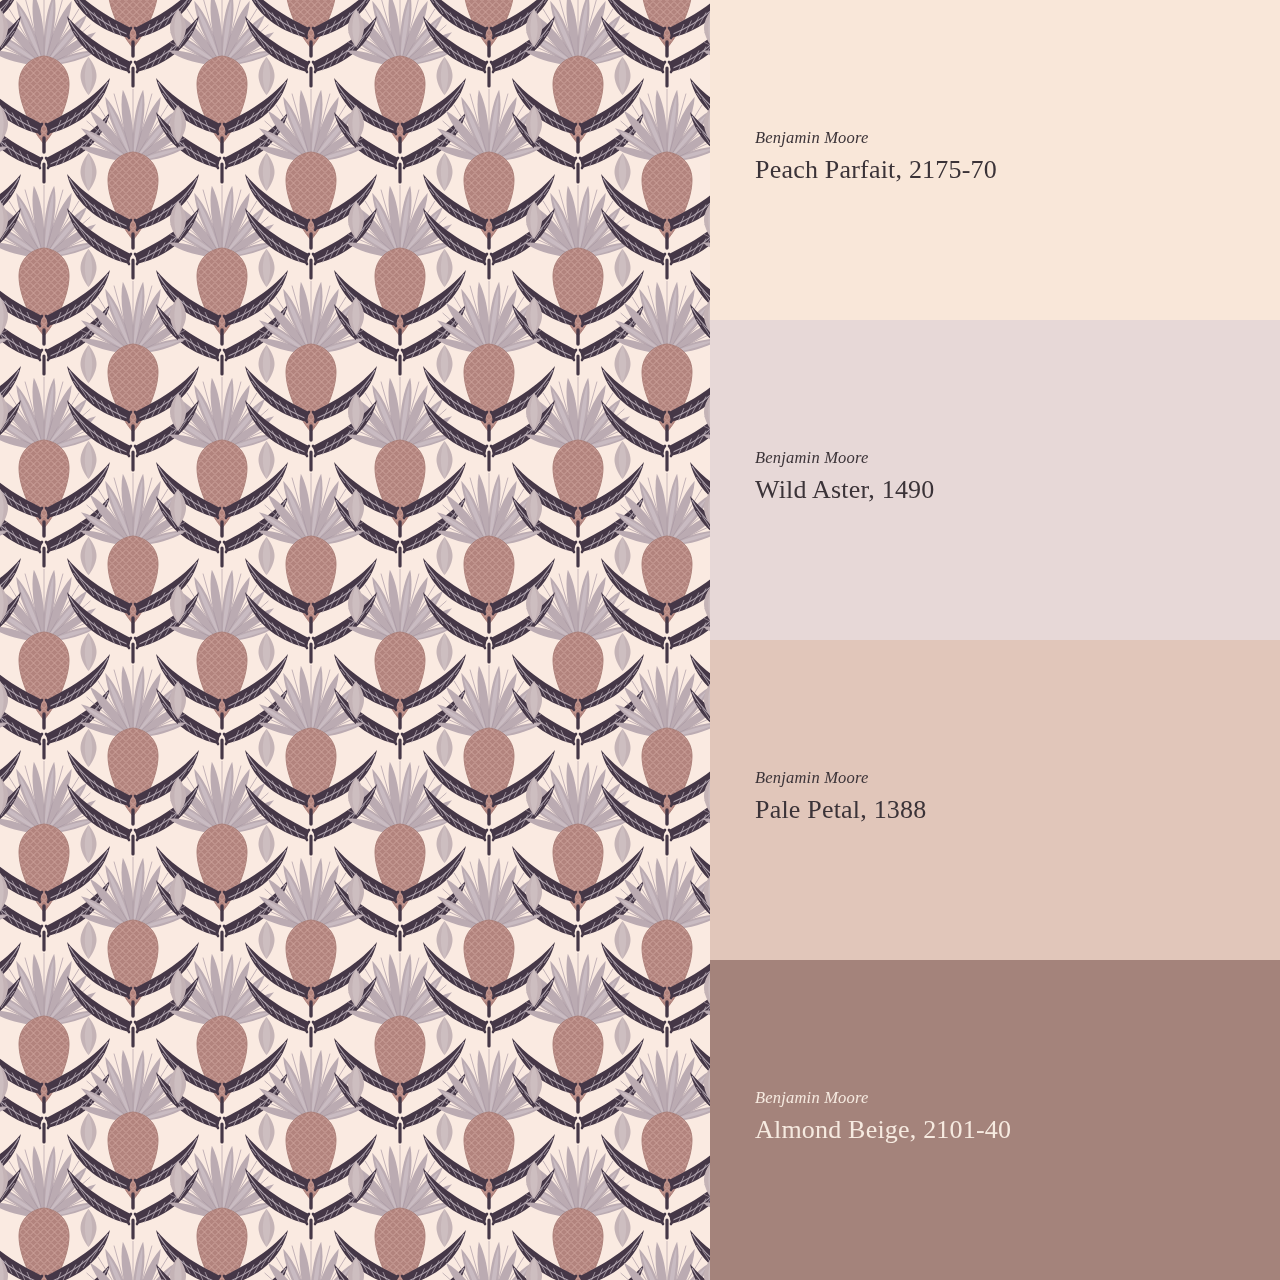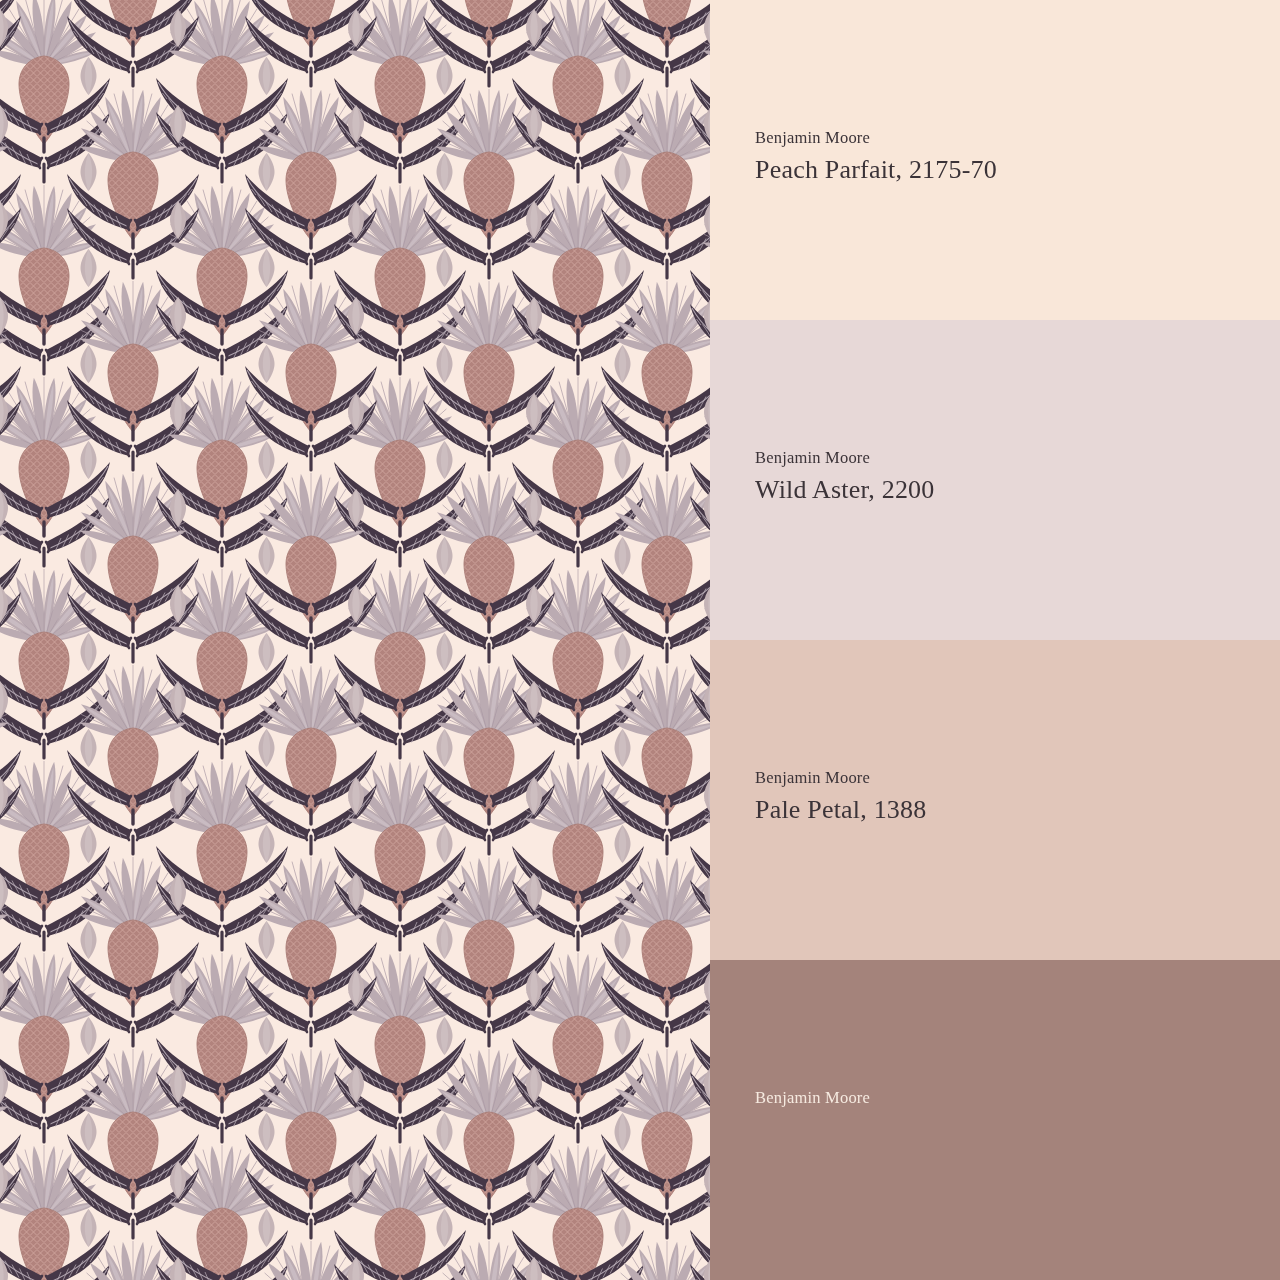--- a/index.html
+++ b/index.html
@@ -31,20 +31,21 @@
   .swatch{
     position:relative;
     width:570px;height:320px;
     box-sizing:border-box;
   }
   .swatch-text{
     position:absolute;
     left:45px;
   }
   .brand{
+    font-style:italic;
     font-size:16.5px;
     letter-spacing:0.2px;
     line-height:1.2;
     margin:0 0 6px 0;
     white-space:nowrap;
   }
   .name{
     font-size:26px;
     letter-spacing:0.2px;
     line-height:1.2;
@@ -310,31 +311,32 @@
     <div class="swatch" style="background:#F9E7D9;">
       <div class="swatch-text" style="top:128px;color:#3B3338;">
         <p class="brand">Benjamin Moore</p>
         <p class="name">Peach Parfait, 2175-70</p>
       </div>
     </div>
 
     <div class="swatch" style="background:#E7D8D7;">
       <div class="swatch-text" style="top:128px;color:#3B3338;">
         <p class="brand">Benjamin Moore</p>
-        <p class="name">Wild Aster, 2200</p>
+        <p class="name">Wild Aster, 1490</p>
       </div>
     </div>
 
     <div class="swatch" style="background:#E1C6BA;">
       <div class="swatch-text" style="top:128px;color:#3B3338;">
         <p class="brand">Benjamin Moore</p>
         <p class="name">Pale Petal, 1388</p>
       </div>
     </div>
 
     <div class="swatch" style="background:#A4837B;">
       <div class="swatch-text" style="top:128px;color:#F6EAE0;">
         <p class="brand">Benjamin Moore</p>
+        <p class="name">Almond Beige, 2101-40</p>
       </div>
     </div>
 
   </div>
 </div>
 
 </body></html>

